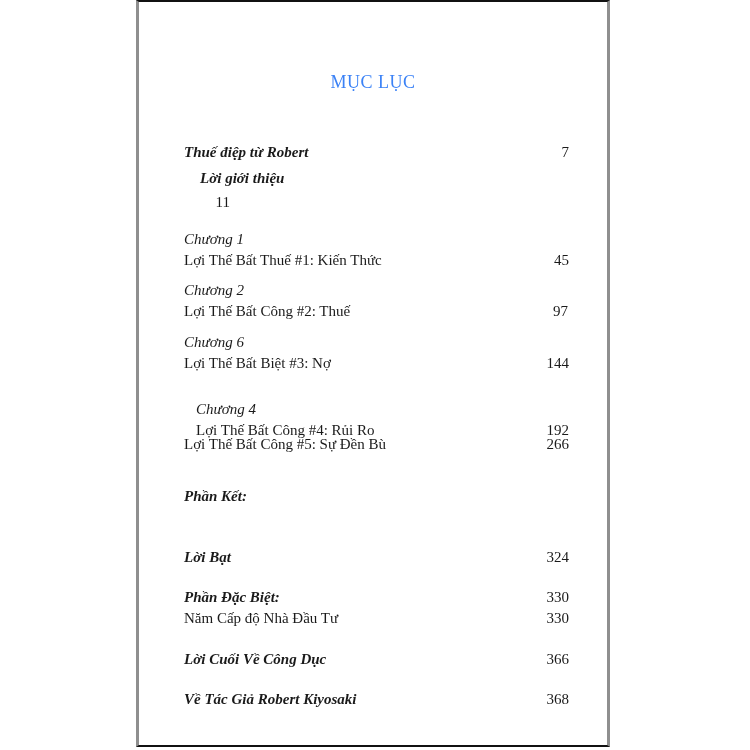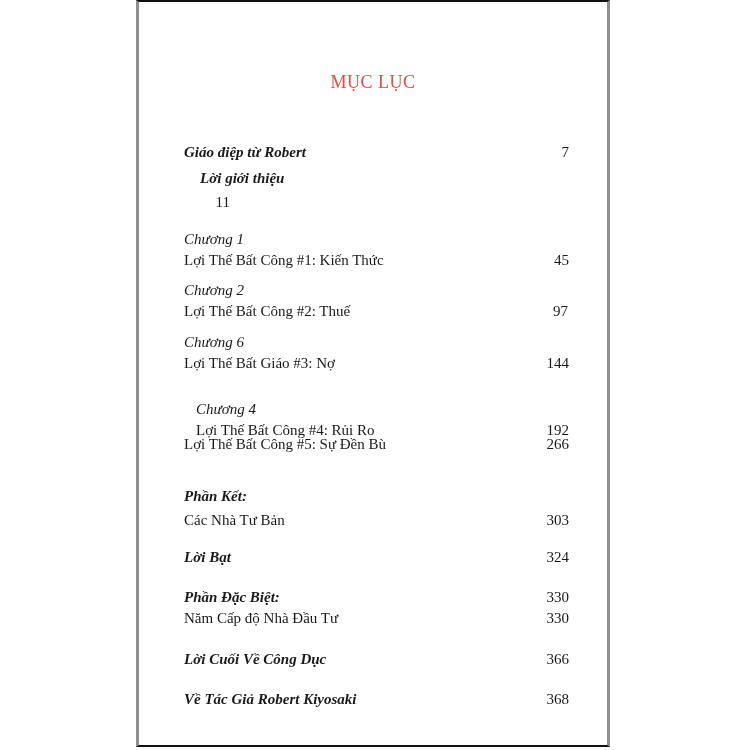--- a/index.html
+++ b/index.html
@@ -30,21 +30,21 @@
     }
     .title {
       position: absolute;
       left: 0;
       right: 0;
       top: 70px;
       text-align: center;
       font-family: "Liberation Serif", serif;
       font-size: 18px;
       letter-spacing: 0.5px;
-      color: #ef4444;
+      color: #3b82f6;
     }
     .toc {
       position: absolute;
       left: 45px;
       right: 38px;
       top: 140px;
     }
     .entry {
       position: relative;
     }
@@ -73,42 +73,42 @@
 </head>
 <body>
 
 <div class="page">
   <div class="title">MỤC LỤC</div>
 
   <div class="toc">
 
     <div class="entry" style="position:absolute;left:0;right:0;top:0px;">
       <div class="line">
-        <span class="label italic bold">Giáo điệp từ Robert</span>
+        <span class="label italic bold">Thuế điệp từ Robert</span>
         <span class="page-num">7</span>
       </div>
     </div>
 
     <div class="entry" style="position:absolute;left:0;right:0;top:26px;margin-left:16px;">
       <div class="line">
         <span class="label italic bold">Lời giới thiệu</span>
         <span class="page-num"></span>
       </div>
       <div class="line" style="margin-top:3px;">
         <span class="page-num">11</span>
       </div>
     </div>
 
     <div class="entry" style="position:absolute;left:0;right:0;top:87px;">
       <div class="line">
         <span class="label italic">Chương 1</span>
         <span class="page-num"></span>
       </div>
       <div class="line">
-        <span class="label">Lợi Thế Bất Công #1: Kiến Thức</span>
+        <span class="label">Lợi Thế Bất Thuế #1: Kiến Thức</span>
         <span class="page-num">45</span>
       </div>
     </div>
 
     <div class="entry" style="position:absolute;left:0;right:1px;top:138px;">
       <div class="line">
         <span class="label italic">Chương 2</span>
         <span class="page-num"></span>
       </div>
       <div class="line">
@@ -116,21 +116,21 @@
         <span class="page-num">97</span>
       </div>
     </div>
 
     <div class="entry" style="position:absolute;left:0;right:0;top:190px;">
       <div class="line">
         <span class="label italic">Chương 6</span>
         <span class="page-num"></span>
       </div>
       <div class="line">
-        <span class="label">Lợi Thế Bất Giáo #3: Nợ</span>
+        <span class="label">Lợi Thế Bất Biệt #3: Nợ</span>
         <span class="page-num">144</span>
       </div>
     </div>
 
     <div class="entry" style="position:absolute;left:12px;right:0;top:241px;margin-top:16px;">
       <div class="line">
         <span class="label italic">Chương 4</span>
         <span class="page-num"></span>
       </div>
       <div class="line">
@@ -143,24 +143,20 @@
       <div class="line">
         <span class="label">Lợi Thế Bất Công #5: Sự Đền Bù</span>
         <span class="page-num">266</span>
       </div>
     </div>
 
     <div class="entry" style="position:absolute;left:0;right:0;top:344px;">
       <div class="line">
         <span class="label italic bold">Phần Kết:</span>
         <span class="page-num"></span>
-      </div>
-      <div class="line" style="margin-top:3px;">
-        <span class="label">Các Nhà Tư Bản</span>
-        <span class="page-num">303</span>
       </div>
     </div>
 
     <div class="entry" style="position:absolute;left:0;right:0;top:405px;">
       <div class="line">
         <span class="label italic bold">Lời Bạt</span>
         <span class="page-num">324</span>
       </div>
     </div>
 

